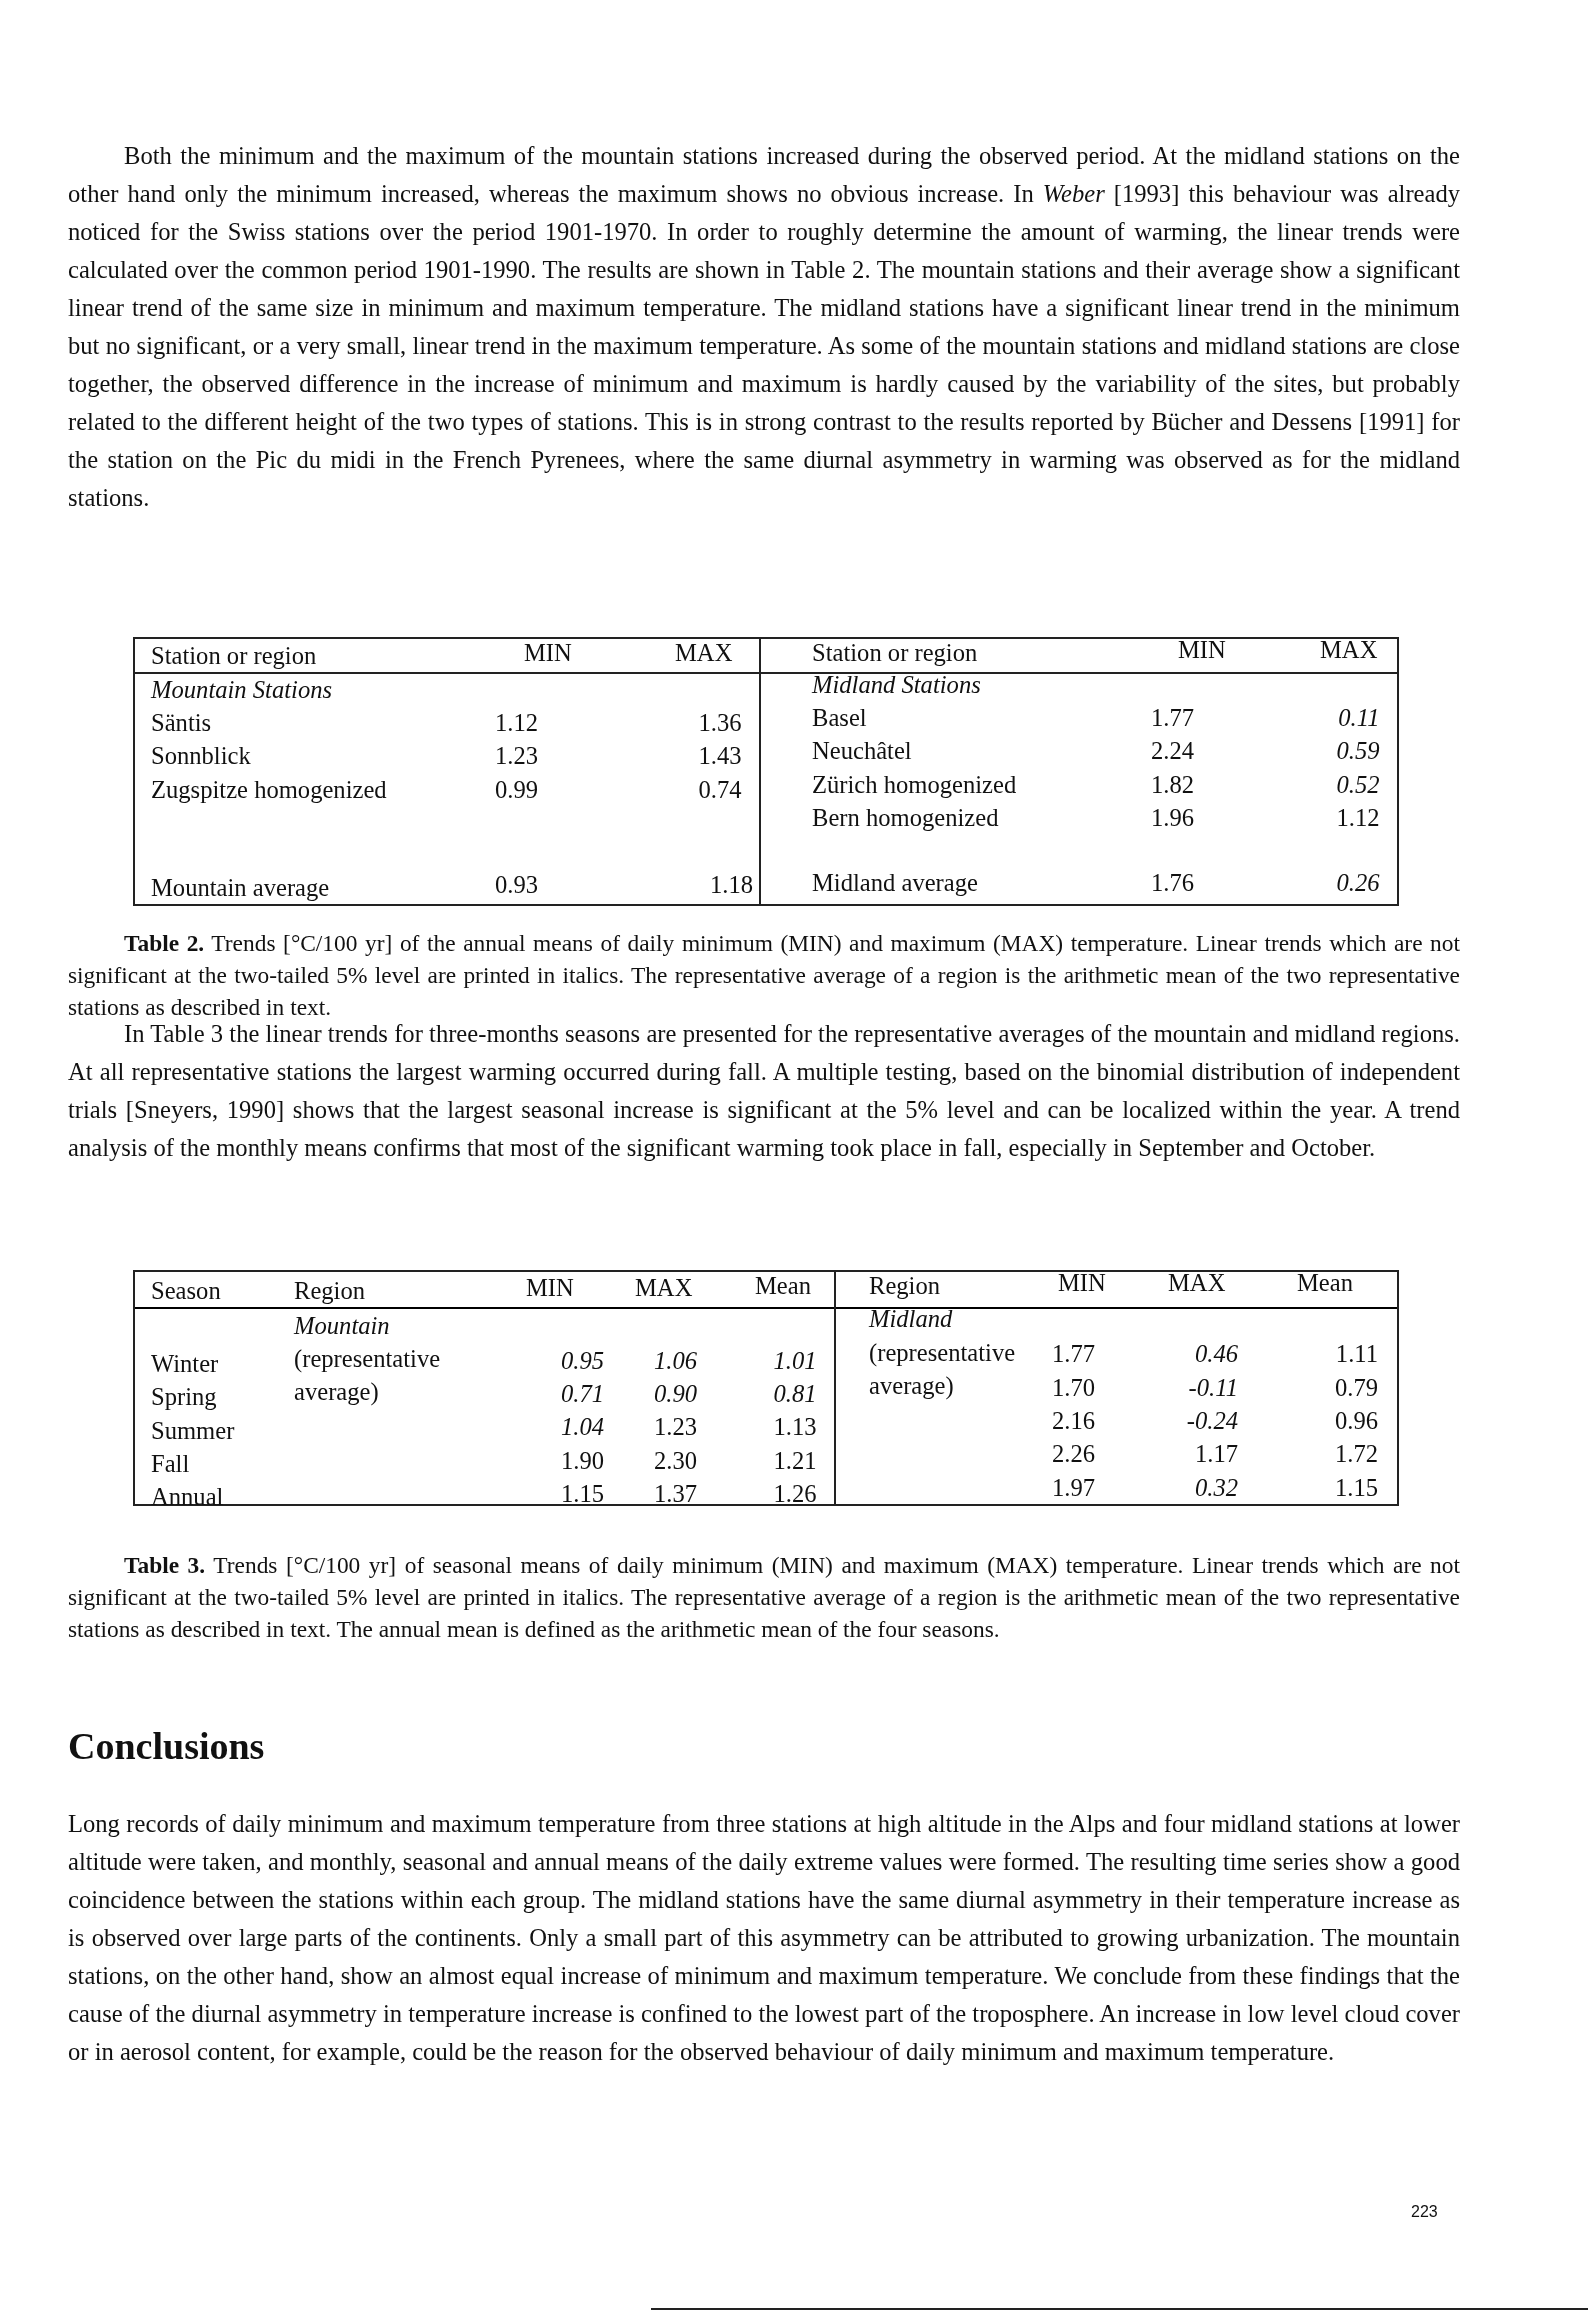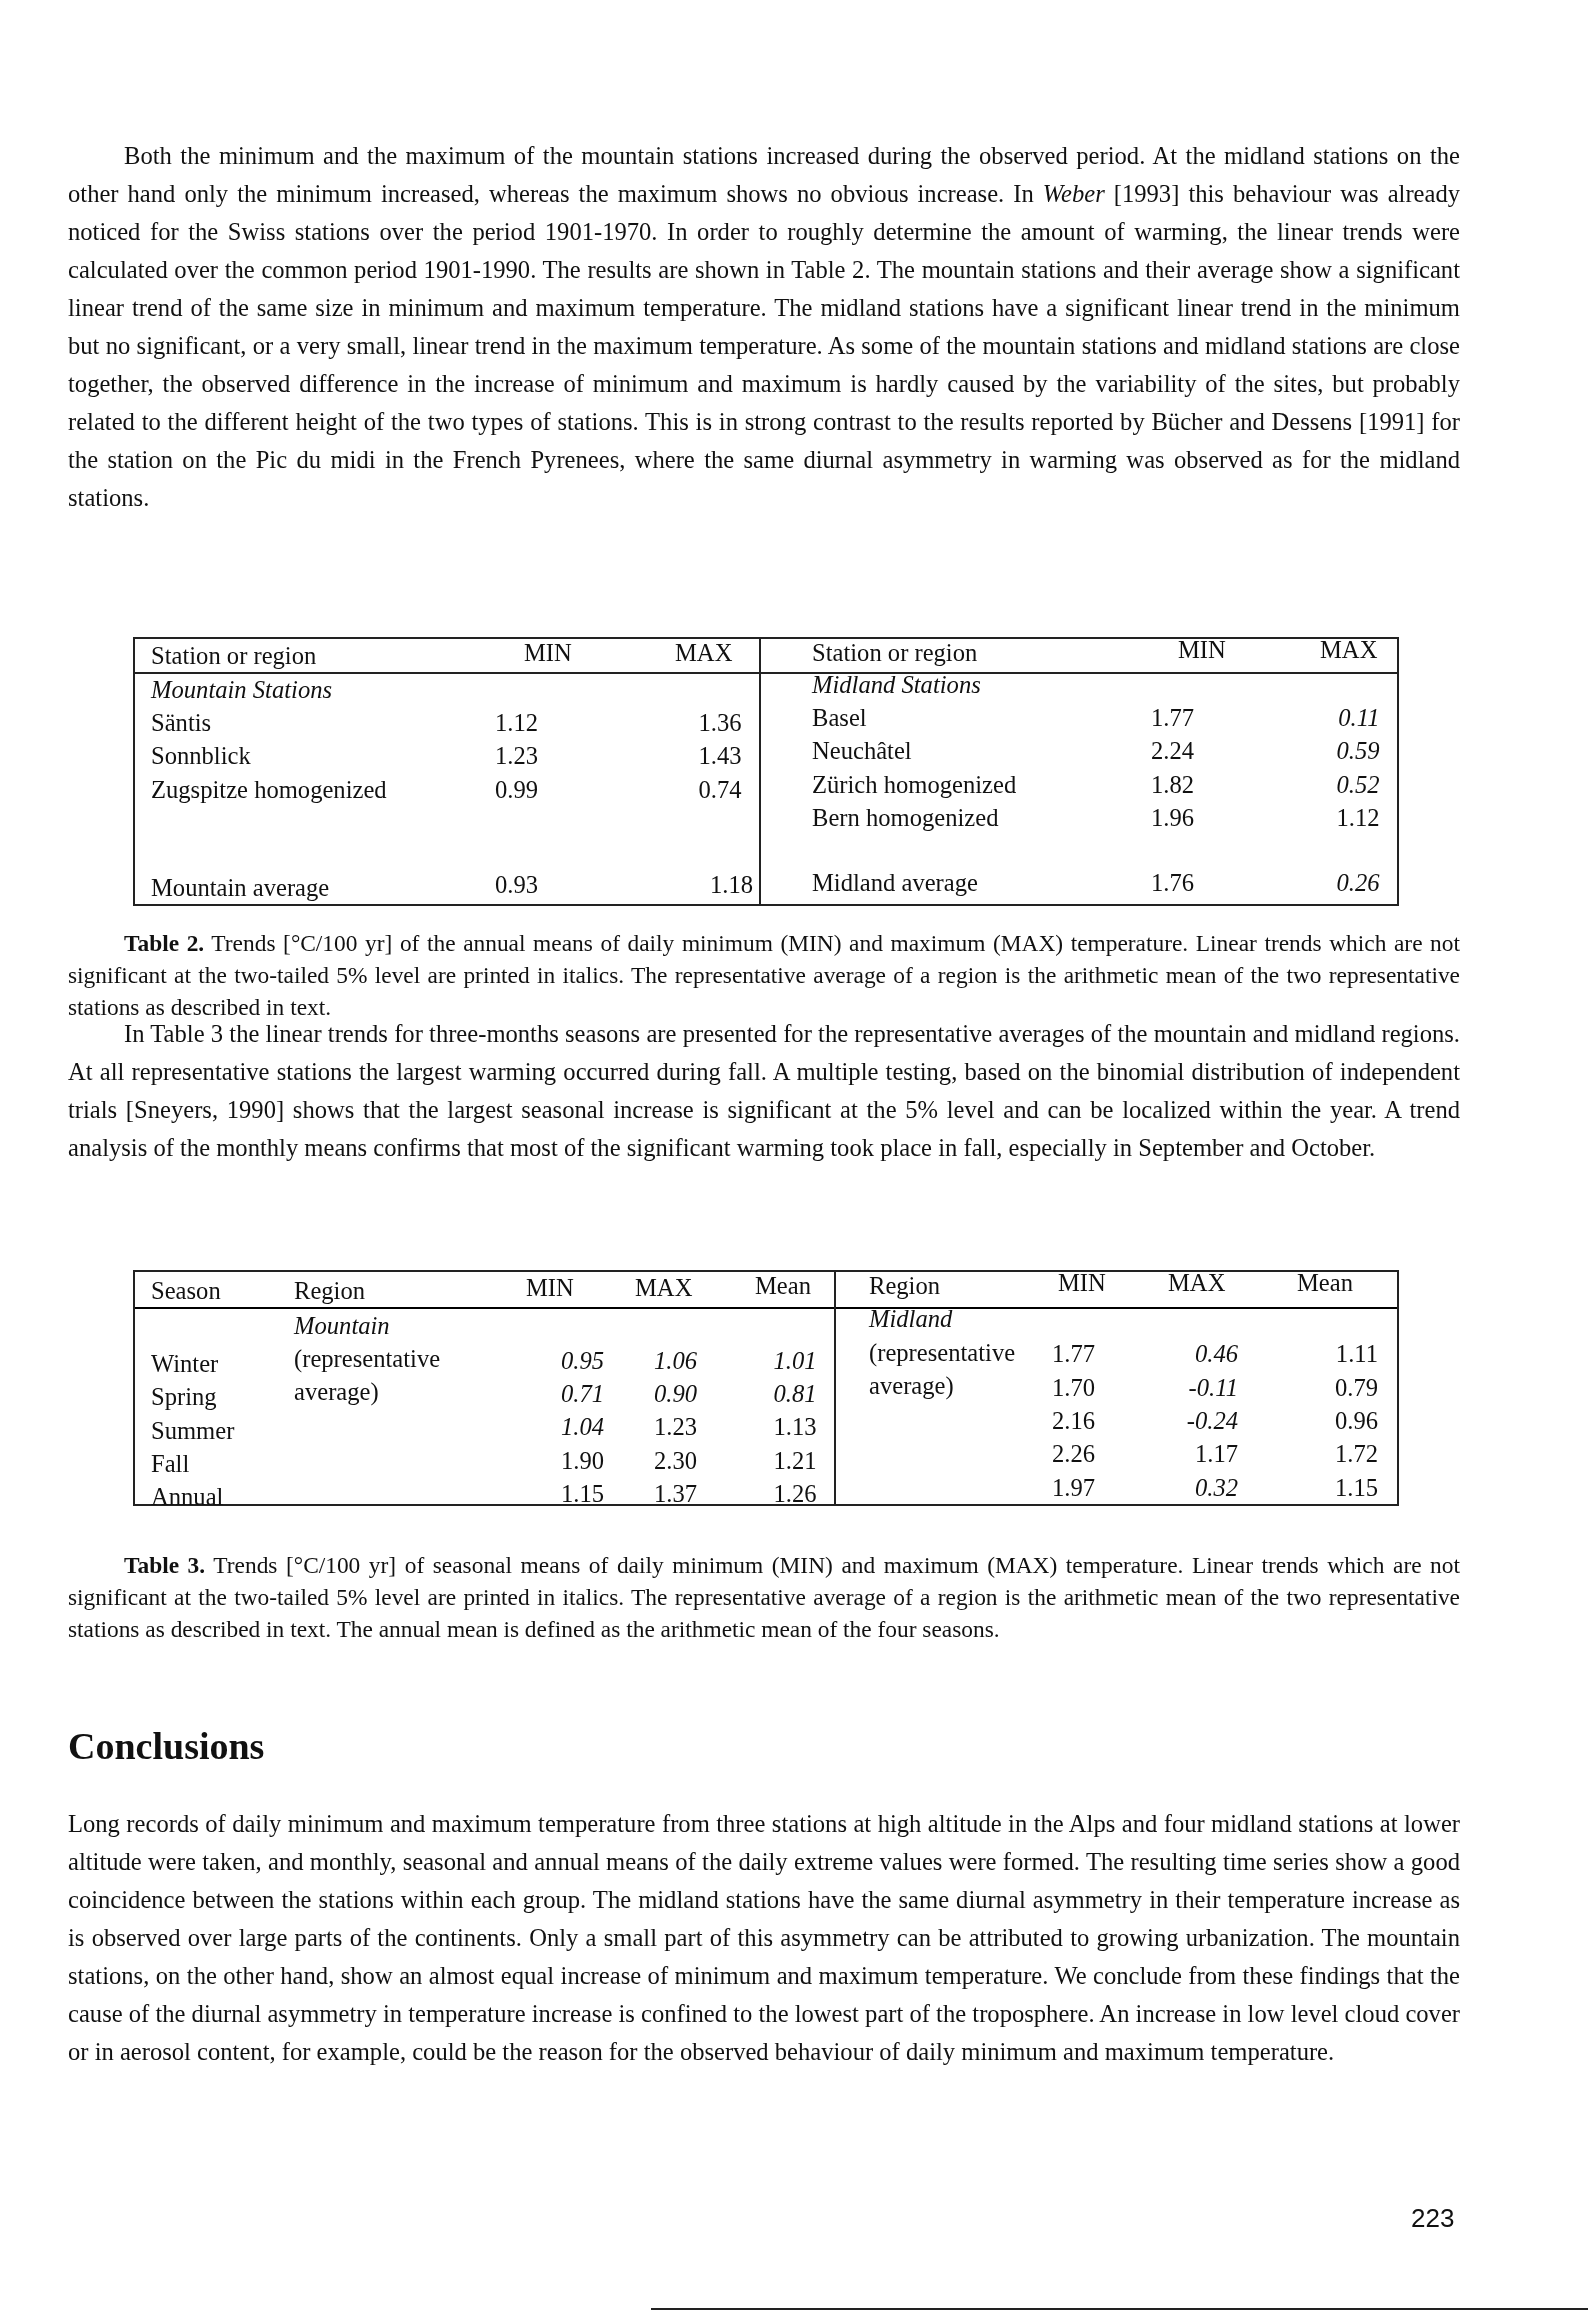--- a/index.html
+++ b/index.html
@@ -7,21 +7,21 @@
          font-family: "Liberation Serif", "DejaVu Serif", serif; color: #111; }
   .page { position: absolute; left: 0; top: 0; width: 1589px; height: 2319px; }
   .para { position: absolute; left: 68px; width: 1392px; font-size: 24.6px; line-height: 38px;
           text-align: justify; text-align-last: left; margin: 0; }
   .para.indent { text-indent: 56px; }
   .caption { position: absolute; left: 68px; width: 1392px; font-size: 23.4px; line-height: 32px;
              text-align: justify; margin: 0; text-indent: 56px; }
   .caption b { font-weight: bold; }
   h2.section { position: absolute; left: 68px; top: 1724px; margin: 0; font-size: 38px; font-weight: bold;
                font-family: "Liberation Serif", serif; }
-  .pagenum { position: absolute; left: 1411px; top: 2203px; font-size: 26px;
+  .pagenum { position: absolute; left: 1411px; top: 2203px; font-size: 16px;
              font-family: "Liberation Sans", sans-serif; }
   .rule-bottom { position: absolute; left: 651px; top: 2308px; width: 937px; height: 2.4px; background: #222; }
 
   
   .t2 { position: absolute; left: 133px; top: 620px; width: 1266px; height: 269px;
         border: 2px solid #222; box-sizing: border-box; font-size: 24.6px; margin-top: 17px; }
   .t2 .half { position: absolute; top: 0; bottom: 0; }
   .t2 .left { left: 0; width: 624px; border-right: 2px solid #222; }
   .t2 .right { left: 625px; right: 0; }
   .t2 .hdr { position: absolute; left: 0; right: 0; top: 0; height: 33px; border-bottom: 2px solid #222; }

